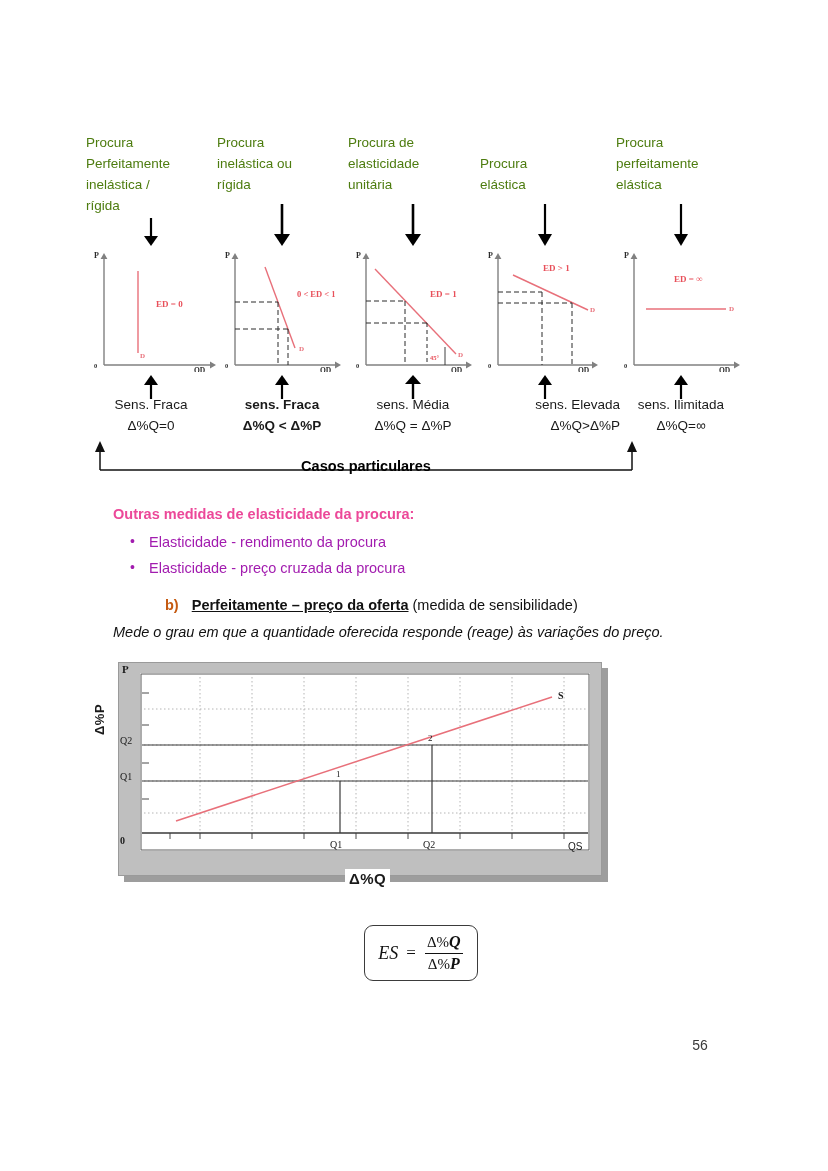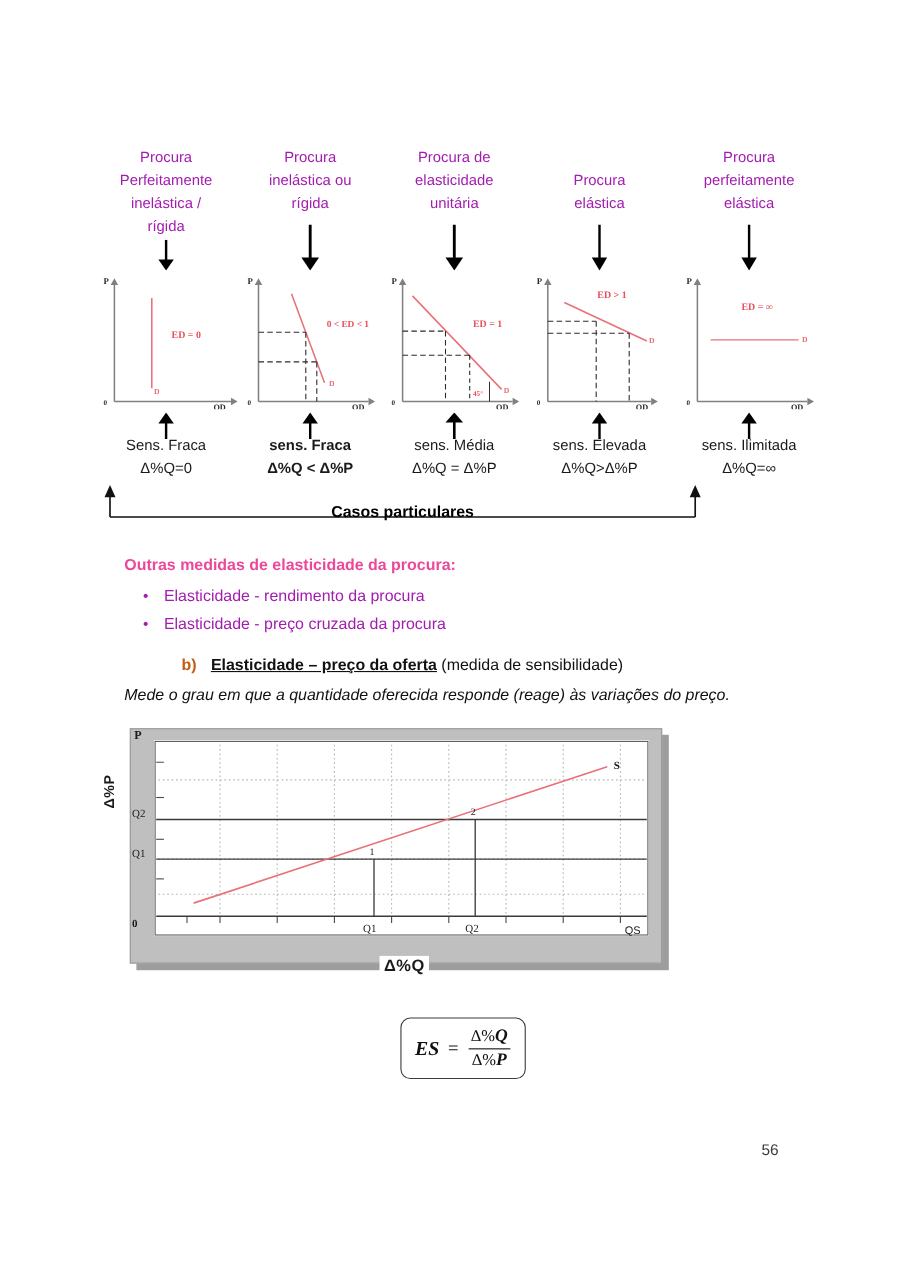--- a/index.html
+++ b/index.html
@@ -34,24 +34,24 @@
   .col-0 { left: 0px; }
   .col-1 { left: 131px; }
   .col-2 { left: 262px; }
   .col-3 { left: 394px; }
   .col-4 { left: 530px; }
 
   .cap {
     position: absolute;
     left: 0;
     width: 130px;
-    text-align: center;
+    text-align: left;
     font-size: 13.5px;
     line-height: 21px;
-    color: #a21caf;
+    color: #4d7c0f;
   }
 
   .down-arrow {
     position: absolute;
     width: 130px;
     left: 0;
   }
 
   .minichart {
     position: absolute;
@@ -196,21 +196,21 @@
     border: 1.6px solid #3b3b3b;
     border-radius: 9px;
     display: flex;
     align-items: center;
     justify-content: center;
     gap: 8px;
     background: #fff;
   }
   .f-es {
     font-family: "Liberation Serif", serif;
-    font-weight: bold;
+    font-weight: normal;
     font-style: italic;
     font-size: 18px;
     color: #111;
   }
   .f-eq {
     font-family: "Liberation Serif", serif;
     font-size: 17px;
     color: #111;
   }
   .f-frac {
@@ -403,21 +403,21 @@
           <line x1="92" y1="56" x2="92" y2="118" stroke="#2b2b2b" stroke-width="1" stroke-dasharray="5,3"></line>
           <text x="63" y="24" font-family="Liberation Serif, serif" font-size="9" font-weight="bold" fill="#e8505a">ED &gt; 1</text>
         </svg>
       </div>
       <div class="up-arrow" style="top:243px;">
         <svg width="130" height="24" viewBox="0 0 130 24">
           <line x1="65" y1="24" x2="65" y2="8" stroke="#000" stroke-width="2.2"></line>
           <polygon points="58,10 72,10 65,0" fill="#000"></polygon>
         </svg>
       </div>
-      <div class="sens" style="top:262px;">
+      <div class="sens" style="top:262px;text-align:right;">
         <div>sens. Elevada</div>
         <div>Δ%Q&gt;Δ%P</div>
       </div>
     </div>
 
     <div class="col col-4">
       <div class="cap" style="top:0px;">
         <div>Procura</div>
         <div>perfeitamente</div>
         <div>elástica</div>
@@ -471,21 +471,21 @@
     <div class="heading-bold">Outras medidas de elasticidade da procura:</div>
     <ul class="bullets">
       <li>Elasticidade - rendimento da procura</li>
       <li>Elasticidade - preço cruzada da procura</li>
     </ul>
   </div>
 
   <div class="txt-block" style="top:594px;">
     <div class="sub-item">
       <span class="sub-letter">b)</span>
-      <span style="display:inline-block;width:9px;"></span><span class="sub-underline">Elasticidade – preço da oferta</span><span> (medida de sensibilidade)</span>
+      <span style="display:inline-block;width:9px;"></span><span class="sub-underline">Perfeitamente – preço da oferta</span><span> (medida de sensibilidade)</span>
     </div>
     <div class="para" style="margin-top:4px;">Mede o grau em que a quantidade oferecida responde (reage) às variações do preço.</div>
   </div>
 
   <div class="bigchart-wrap">
     <div class="bigchart-frame"></div>
     <div class="bigchart-plot">
       <svg class="bigchart-svg" width="450" height="178" viewBox="0 0 450 178">
 
         <rect x="0" y="0" width="450" height="178" fill="#ffffff"></rect>

